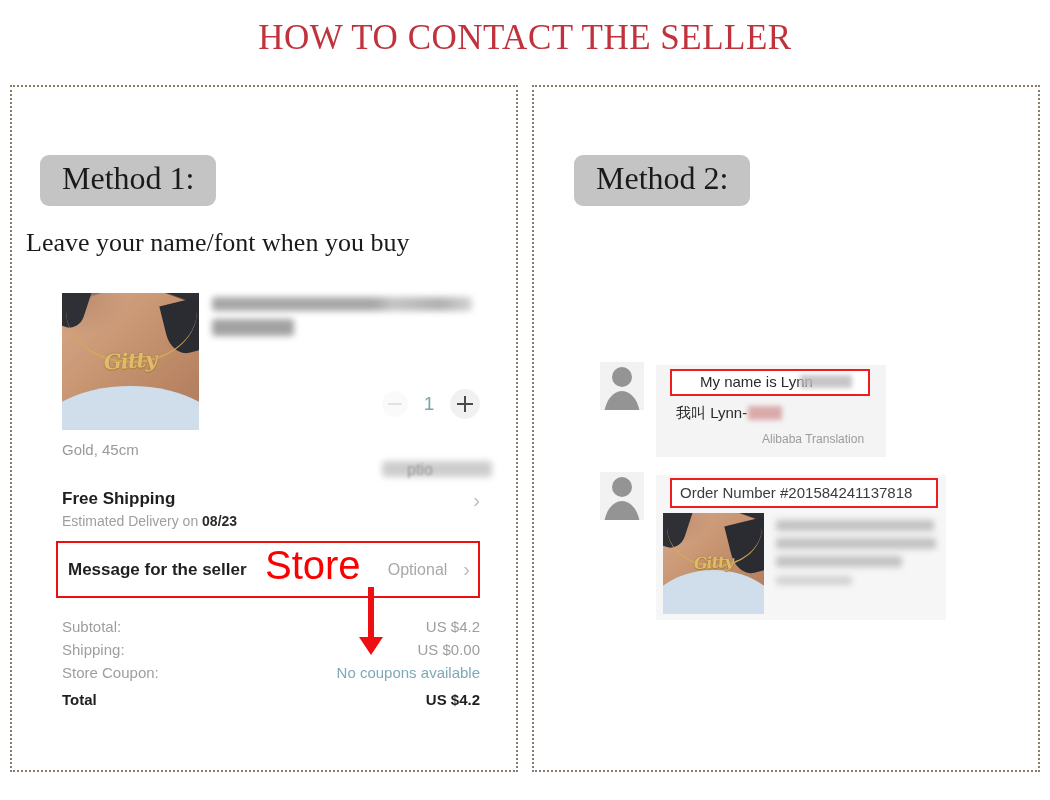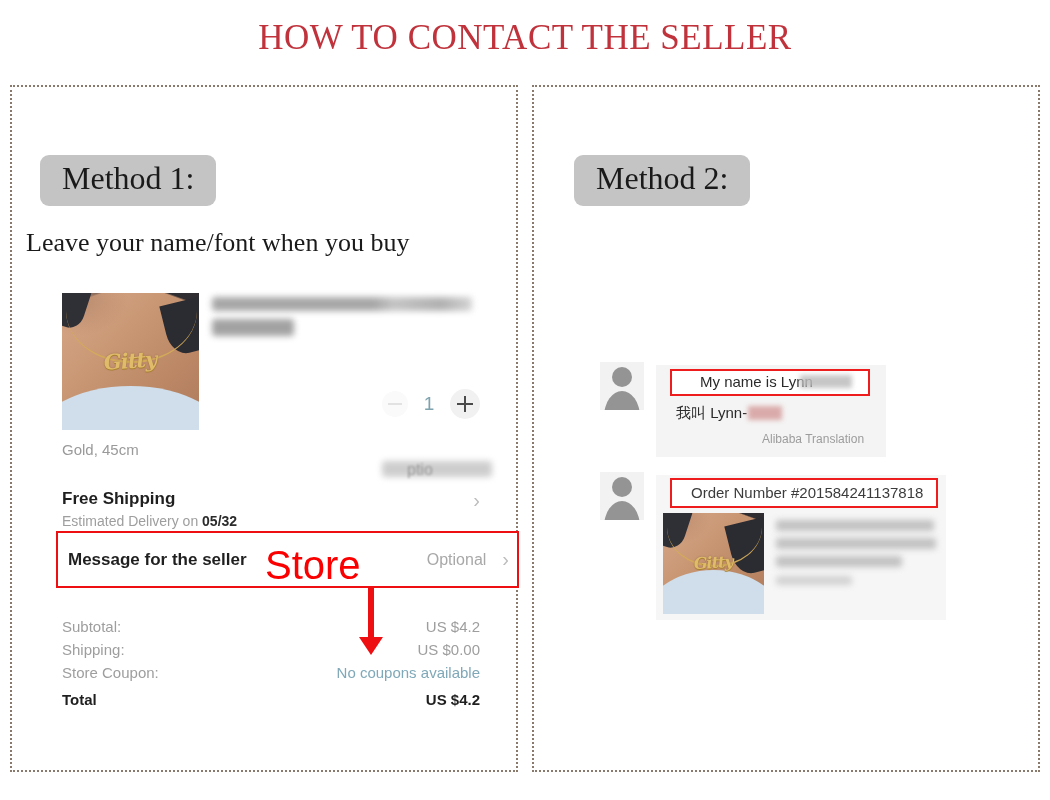--- a/index.html
+++ b/index.html
@@ -212,22 +212,22 @@
   .ship-title { font-size: 17px; font-weight: bold; color: #1f1f1f; }
   .ship-sub   { font-size: 14px; color: #9e9e9e; margin-top: 4px; }
   .ship-sub b { color: #2b2b2b; }
   .ship-chev {
     position: absolute; right: 4px; top: 196px;
     font-size: 20px; color: #bdbdbd;
   }
 
   .msg-box {
     position: absolute;
-    left: 4px; top: 238px;
-    width: 463px; height: 57px;
+    left: 4px; top: 248px;
+    width: 424px; height: 57px;
     box-sizing: border-box;
     border: 2.5px solid #ee0f12;
     display: flex; align-items: center;
     padding: 0 8px 0 10px;
     background: #fff;
   }
   .msg-label { font-size: 17px; font-weight: bold; color: #1f1f1f; }
   .msg-right {
     margin-left: auto; display: flex; align-items: center; gap: 16px;
   }
@@ -353,21 +353,20 @@
     width: 268px; height: 30px;
     box-sizing: border-box;
     border: 2px solid #ee1c1c;
     background: #fff;
   }
   .order-no {
     position: absolute;
     left: 80px; top: 12px;
     font-size: 15px; color: #3c3c3c;
     white-space: nowrap;
-    margin-left: 11px;
   }
   .chat-thumb {
     position: absolute;
     left: 63px; top: 41px;
     width: 101px; height: 101px;
     overflow: hidden;
     background: #c69b82;
   }
   .chat-thumb .pendant { font-size: 16px; top: 40px; }
   .chat-thumb .chain { height: 44px; top: 8px; }
@@ -417,21 +416,21 @@
       </div>
 
       <div class="variant">Gold, 45cm</div>
 
       <div class="blur-option"></div>
       <div class="opt-text">ptio</div>
 
       <div class="ship-block">
         <div class="ship-title">Free Shipping</div>
         <div class="ship-sub">
-          <span>Estimated Delivery on </span><b>05/32</b>
+          <span>Estimated Delivery on </span><b>08/23</b>
         </div>
       </div>
       <div class="ship-chev">›</div>
 
       <div class="msg-box">
         <div class="msg-label">Message for the seller</div>
         <div class="msg-right">
           <span class="msg-optional">Optional</span>
           <span class="msg-chev">›</span>
         </div>

